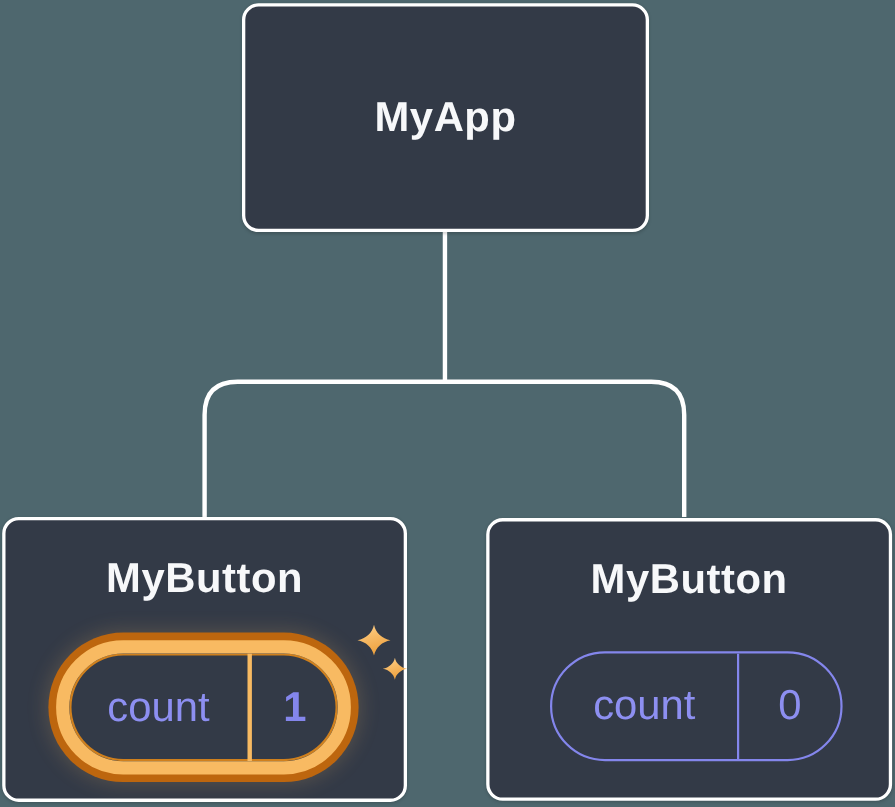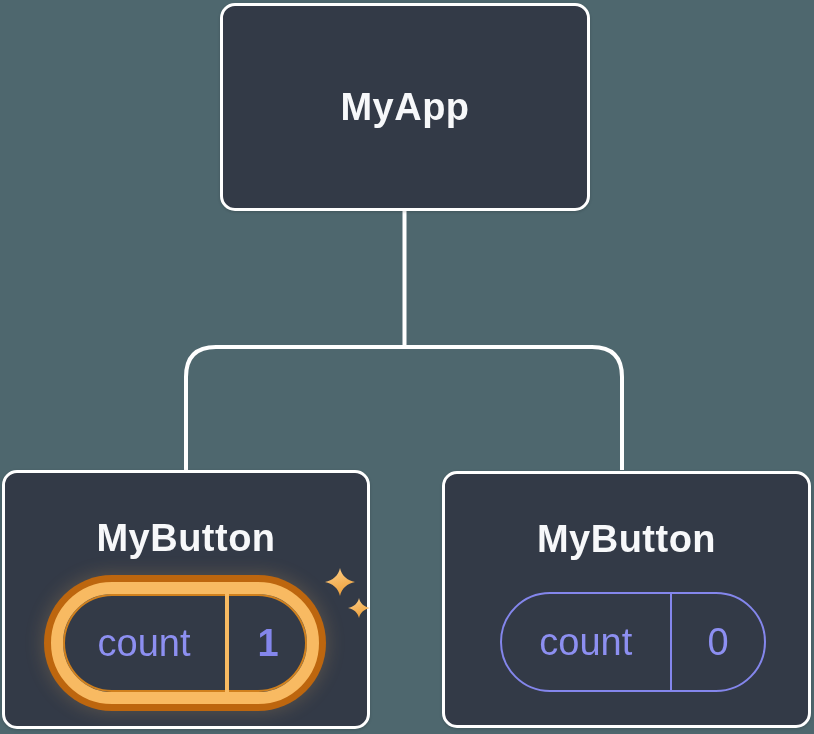--- a/index.html
+++ b/index.html
@@ -35,21 +35,21 @@
   .card-child-left  { left: 2px;   top: 470px; width: 368px; height: 259px; }
   .card-child-right { left: 442px; top: 471px; width: 369px; height: 257px; }
   .node-label {
     color: #f7f8fa;
     font-size: 38px;
     font-weight: bold;
     letter-spacing: 0.5px;
     text-align: center;
   }
   .child-label {
-    position: absolute; left: 0; right: 0; top: 44px;
+    position: absolute; left: 0; right: 0; top: 32px;
   }
   .pill {
     position: absolute;
     box-sizing: border-box;
     border-radius: 999px;
     display: flex;
     align-items: stretch;
     background: #333a47;
     overflow: hidden;
   }

